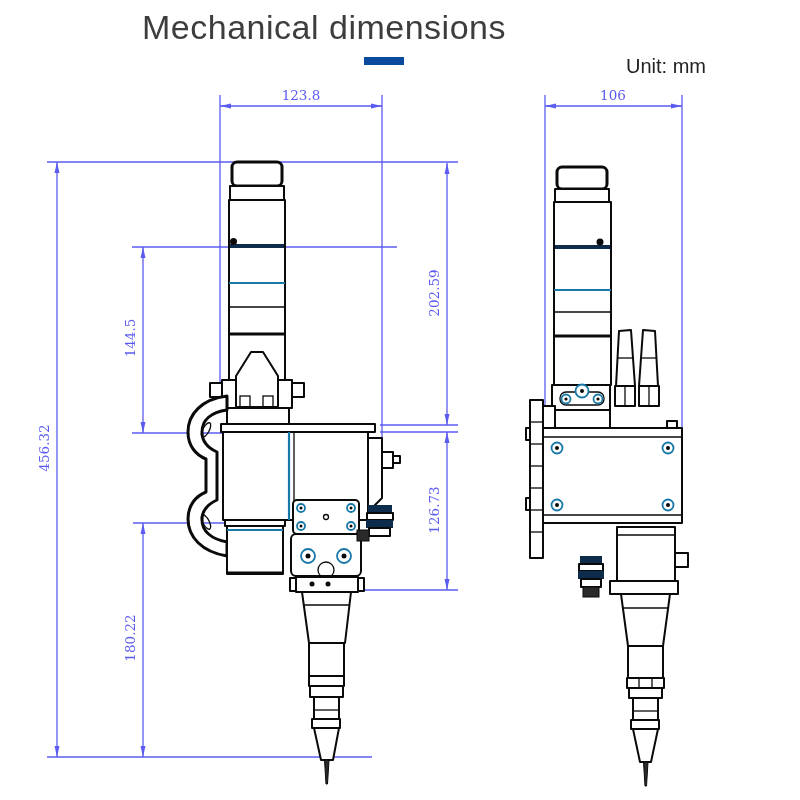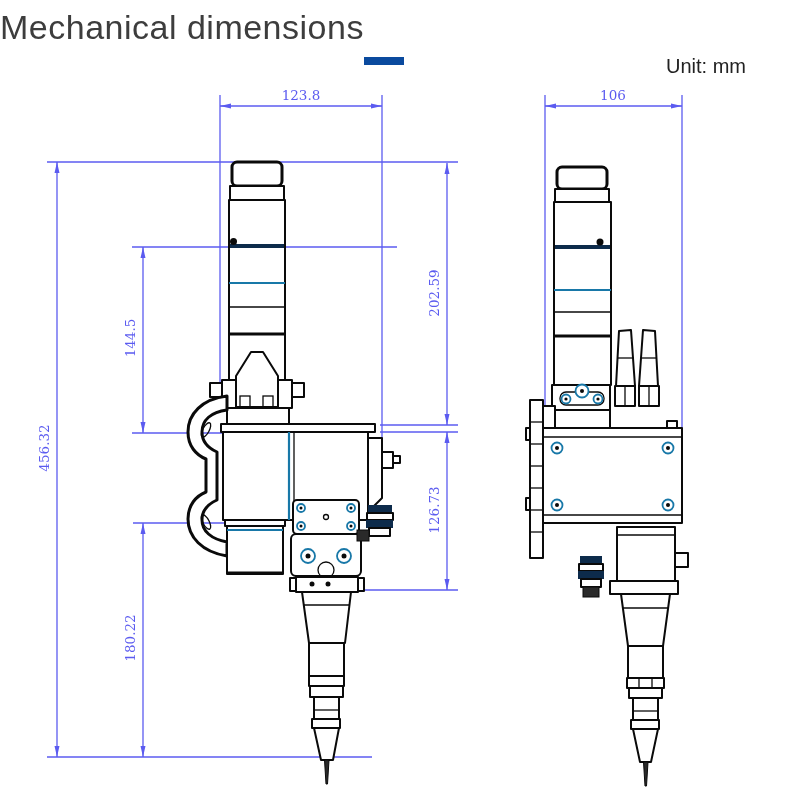--- a/index.html
+++ b/index.html
@@ -1,29 +1,29 @@
 <!DOCTYPE html>
 <html><head>
 <meta charset="utf-8">
 <style>
   html,body { margin:0; padding:0; }
   body {
     width:800px; height:800px; background:#ffffff; position:relative;
     font-family:"Liberation Sans", sans-serif; overflow:hidden;
   }
   .title {
-    position:absolute; top:8px; left:0; width:648px; text-align:left;
+    position:absolute; top:8px; left:0; width:648px; text-align:center;
     font-size:34px; font-weight:400; color:#3d3d3d; letter-spacing:0.5px;
   }
   .title-bar {
     position:absolute; left:364px; top:57px; width:40px; height:8px;
     background:#0a4a9e;
   }
   .unit-label {
-    position:absolute; left:626px; top:55px; font-size:20px; color:#222222;margin-left:40px;
+    position:absolute; left:626px; top:55px; font-size:20px; color:#222222;
   }
   svg { position:absolute; left:0; top:0; }
 
   .outline { fill:#ffffff; stroke:#0a0a0a; stroke-width:2; stroke-linejoin:round; }
   .thick   { fill:#ffffff; stroke:#0a0a0a; stroke-width:3; stroke-linejoin:round; }
   .detail  { fill:none; stroke:#0a0a0a; stroke-width:1.3; }
   .hline   { stroke:#0a0a0a; stroke-width:1.3; }
   .hthick  { stroke:#0a0a0a; stroke-width:3; }
   .teal    { stroke:#1878a8; stroke-width:2.2; fill:none; }
   .navy    { fill:#0d2b4b; stroke:none; }

